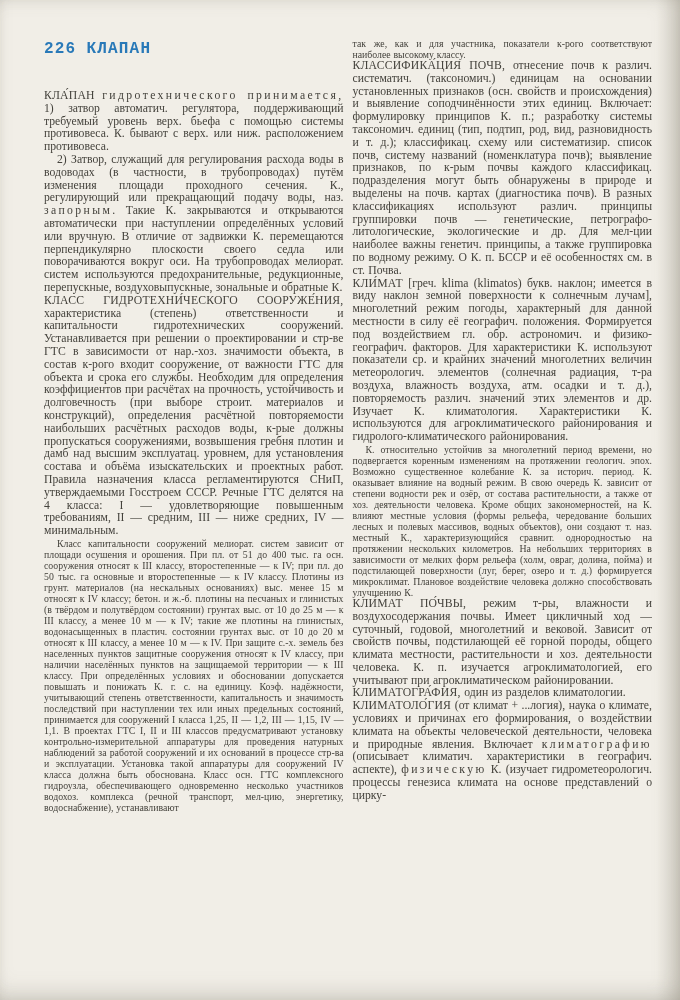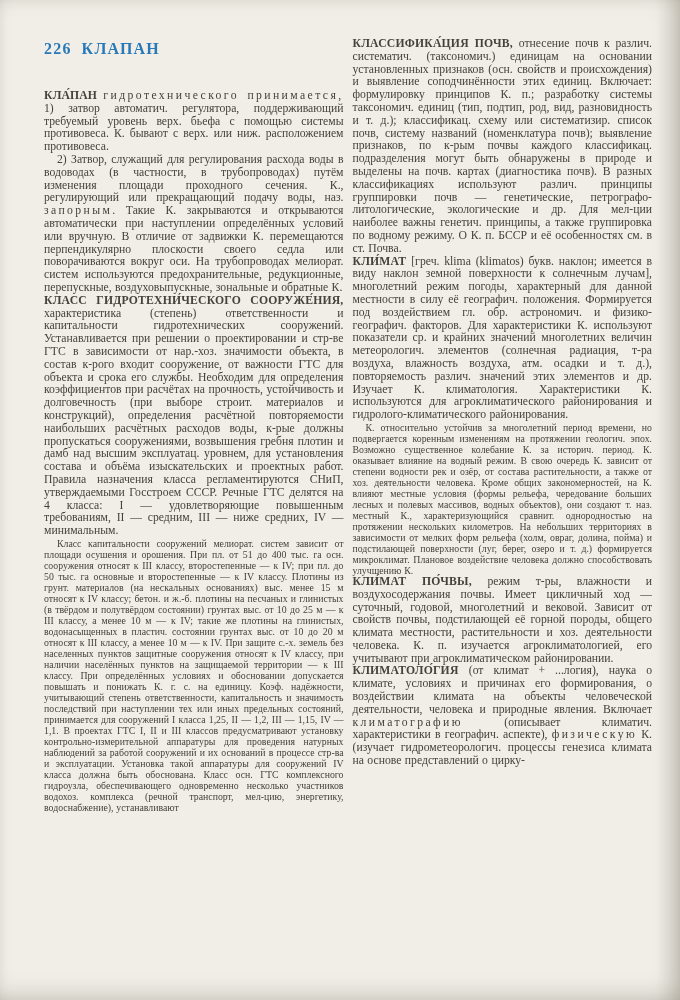--- a/index.html
+++ b/index.html
@@ -20,21 +20,21 @@
     position:absolute;right:0;top:0;bottom:0;width:24px;
     background:linear-gradient(to right, rgba(120,112,94,0), rgba(120,112,94,0.16));
     pointer-events:none;
   }
   .content{
     position:absolute;left:44px;top:38px;width:608px;
     display:flex;gap:9px;
   }
   .col{width:300px;}
   .running-head{
-    font-family:Liberation Serif, serif;
+    font-family:Liberation Mono, monospace;
     font-weight:bold;
     font-size:16px;
     letter-spacing:1.2px;
     color:#2979b8;
     margin:2px 0 32px 0;
     white-space:nowrap;
   }
   .running-head .pg-num{margin-right:10px;}
   .p{
     margin:0;
@@ -45,21 +45,21 @@
     word-spacing:0.5px;
     hyphens:auto;
   }
   .p.small{
     font-size:9.8px;
     line-height:11px;
     word-spacing:0.3px;
   }
   .p.indent{text-indent:13px;}
   .entry{margin:0;}
-  span.b{font-weight:bold;letter-spacing:0.2px;}
+  span.b{font-weight:normal;letter-spacing:0.2px;}
   span.i{}
   span.sp{letter-spacing:2.4px;}
 </style>
 </head>
 <body>
 
 <div class="page">
   <div class="content">
     <div class="col">
       <div class="running-head">
@@ -72,28 +72,34 @@
           </div>
           <div class="entry">
             <p class="p"><span class="b">КЛАСС ГИДРОТЕХНИ́ЧЕСКОГО СООРУЖЕ́НИЯ, </span><span class="">характеристика (степень) ответственности и капитальности </span><span class="i">гидротехнических сооружений</span><span class="">. Устанавливается при решении о проектировании и стр-ве ГТС в зависимости от нар.-хоз. значимости объекта, в состав к-рого входит сооружение, от важности ГТС для объекта и срока его службы. Необходим для определения коэффициентов при расчётах на прочность, устойчивость и долговечность (при выборе строит. материалов и конструкций), определения расчётной повторяемости наибольших расчётных расходов воды, к-рые должны пропускаться сооружениями, возвышения гребня плотин и дамб над высшим эксплуатац. уровнем, для установления состава и объёма изыскательских и проектных работ. Правила назначения класса регламентируются СНиП, утверждаемыми Госстроем СССР. Речные ГТС делятся на 4 класса: I — удовлетворяющие повышенным требованиям, II — средним, III — ниже средних, IV — минимальным.</span></p>
             <p class="p small indent"><span class="">Класс капитальности сооружений мелиорат. систем зависит от площади осушения и орошения. При пл. от 51 до 400 тыс. га осн. сооружения относят к III классу, второстепенные — к IV; при пл. до 50 тыс. га основные и второстепенные — к IV классу. Плотины из грунт. материалов (на нескальных основаниях) выс. менее 15 м относят к IV классу; бетон. и ж.-б. плотины на песчаных и глинистых (в твёрдом и полутвёрдом состоянии) грунтах выс. от 10 до 25 м — к III классу, а менее 10 м — к IV; такие же плотины на глинистых, водонасыщенных в пластич. состоянии грунтах выс. от 10 до 20 м относят к III классу, а менее 10 м — к IV. При защите с.-х. земель без населенных пунктов защитные сооружения относят к IV классу, при наличии населённых пунктов на защищаемой территории — к III классу. При определённых условиях и обосновании допускается повышать и понижать К. г. с. на единицу. Коэф. надёжности, учитывающий степень ответственности, капитальность и значимость последствий при наступлении тех или иных предельных состояний, принимается для сооружений I класса 1,25, II — 1,2, III — 1,15, IV — 1,1. В проектах ГТС I, II и III классов предусматривают установку контрольно-измерительной аппаратуры для проведения натурных наблюдений за работой сооружений и их оснований в процессе стр-ва и эксплуатации. Установка такой аппаратуры для сооружений IV класса должна быть обоснована. Класс осн. ГТС комплексного гидроузла, обеспечивающего одновременно несколько участников водохоз. комплекса (речной транспорт, мел-цию, энергетику, водоснабжение), устанавливают</span></p>
           </div>
         </div>
     </div>
     <div class="col">
       <div>
           <div class="entry">
+            <p class="p small"><span class="">так же, как и для участника, показатели к-рого соответствуют наиболее высокому классу.</span></p>
+          </div>
+          <div class="entry">
             <p class="p"><span class="b">КЛАССИФИКА́ЦИЯ ПОЧВ, </span><span class="">отнесение почв к различ. систематич. (таксономич.) единицам на основании установленных признаков (осн. свойств и происхождения) и выявление соподчинённости этих единиц. Включает: формулировку принципов К. п.; разработку системы таксономич. единиц (тип, подтип, род, вид, разновидность и т. д.); классификац. схему или систематизир. список почв, систему названий (номенклатура почв); выявление признаков, по к-рым почвы каждого классификац. подразделения могут быть обнаружены в природе и выделены на почв. картах (</span><span class="i">диагностика почв</span><span class="">). В разных классификациях используют различ. принципы группировки почв — генетические, петрографо-литологические, экологические и др. Для мел-ции наиболее важны генетич. принципы, а также группировка по водному режиму. О К. п. БССР и её особенностях см. в ст. </span><span class="i">Почва</span><span class="">.</span></p>
           </div>
           <div class="entry">
             <p class="p"><span class="b">КЛИ́МАТ </span><span class="">[греч. klima (klimatos) букв. наклон; имеется в виду наклон земной поверхности к солнечным лучам], многолетний режим </span><span class="i">погоды</span><span class="">, характерный для данной местности в силу её географич. положения. Формируется под воздействием гл. обр. астрономич. и физико-географич. факторов. Для характеристики К. используют показатели ср. и крайних значений многолетних величин метеорологич. элементов (солнечная радиация, т-ра воздуха, влажность воздуха, атм. осадки и т. д.), повторяемость различ. значений этих элементов и др. Изучает К. </span><span class="i">климатология</span><span class="">. Характеристики К. используются для </span><span class="i">агроклиматического районирования</span><span class=""> и </span><span class="i">гидролого-климатического районирования</span><span class="">.</span></p>
             <p class="p small indent"><span class="">К. относительно устойчив за многолетний период времени, но подвергается коренным изменениям на протяжении геологич. эпох. Возможно существенное колебание К. за историч. период. К. оказывает влияние на </span><span class="i">водный режим</span><span class="">. В свою очередь К. зависит от степени водности рек и озёр, от состава растительности, а также от хоз. деятельности человека. Кроме общих закономерностей, на К. влияют местные условия (формы рельефа, чередование больших лесных и полевых массивов, водных объектов), они создают т. наз. местный К., характеризующийся сравнит. однородностью на протяжении нескольких километров. На небольших территориях в зависимости от мелких форм рельефа (холм, овраг, долина, пойма) и </span><span class="i">подстилающей поверхности</span><span class=""> (луг, берег, озеро и т. д.) формируется </span><span class="i">микроклимат</span><span class="">. Плановое воздействие человека должно способствовать улучшению К.</span></p>
           </div>
           <div class="entry">
             <p class="p"><span class="b">КЛИ́МАТ ПО́ЧВЫ, </span><span class="">режим т-ры, влажности и воздухосодержания почвы. Имеет цикличный ход — суточный, годовой, многолетний и вековой. Зависит от свойств почвы, подстилающей её горной породы, общего </span><span class="i">климата</span><span class=""> местности, растительности и хоз. деятельности человека. К. п. изучается </span><span class="i">агроклиматологией</span><span class="">, его учитывают при </span><span class="i">агроклиматическом районировании</span><span class="">.</span></p>
           </div>
           <div class="entry">
+            <p class="p"><span class="b">КЛИМАТОГРА́ФИЯ, </span><span class="">один из разделов </span><span class="i">климатологии</span><span class="">.</span></p>
+          </div>
+          <div class="entry">
             <p class="p"><span class="b">КЛИМАТОЛО́ГИЯ </span><span class="">(от </span><span class="i">климат</span><span class=""> + </span><span class="i">...логия</span><span class="">), наука о </span><span class="i">климате</span><span class="">, условиях и причинах его формирования, о воздействии климата на объекты человеческой деятельности, человека и природные явления. Включает </span><span class="sp">климатографию</span><span class=""> (описывает климатич. характеристики в географич. аспекте), </span><span class="sp">физическую</span><span class=""> К. (изучает гидрометеорологич. процессы генезиса климата на основе представлений о цирку-</span></p>
           </div>
         </div>
     </div>
   </div>
 </div>
 
 </body></html>

